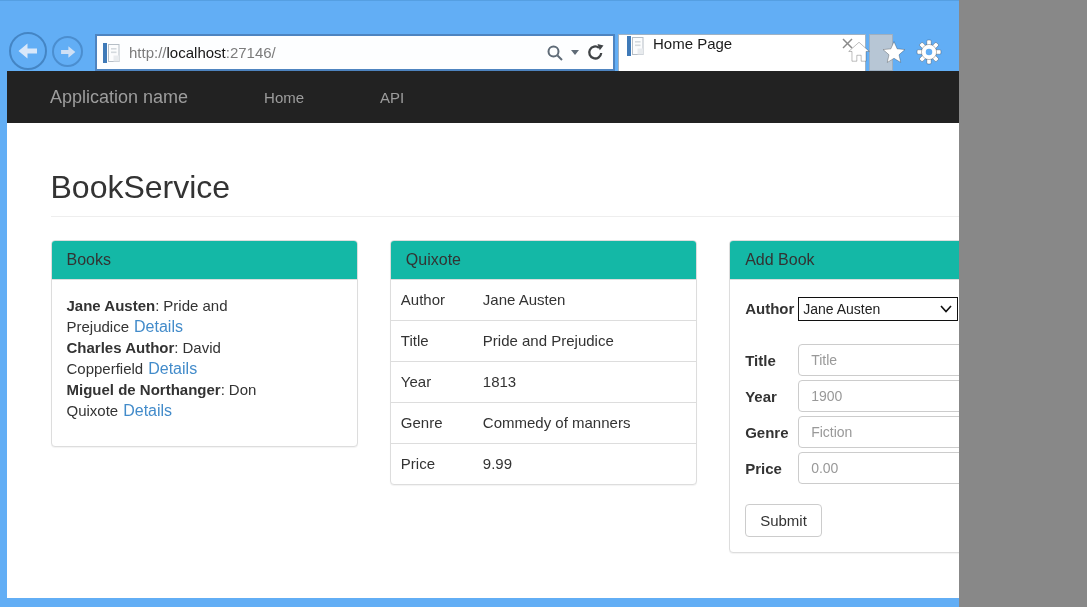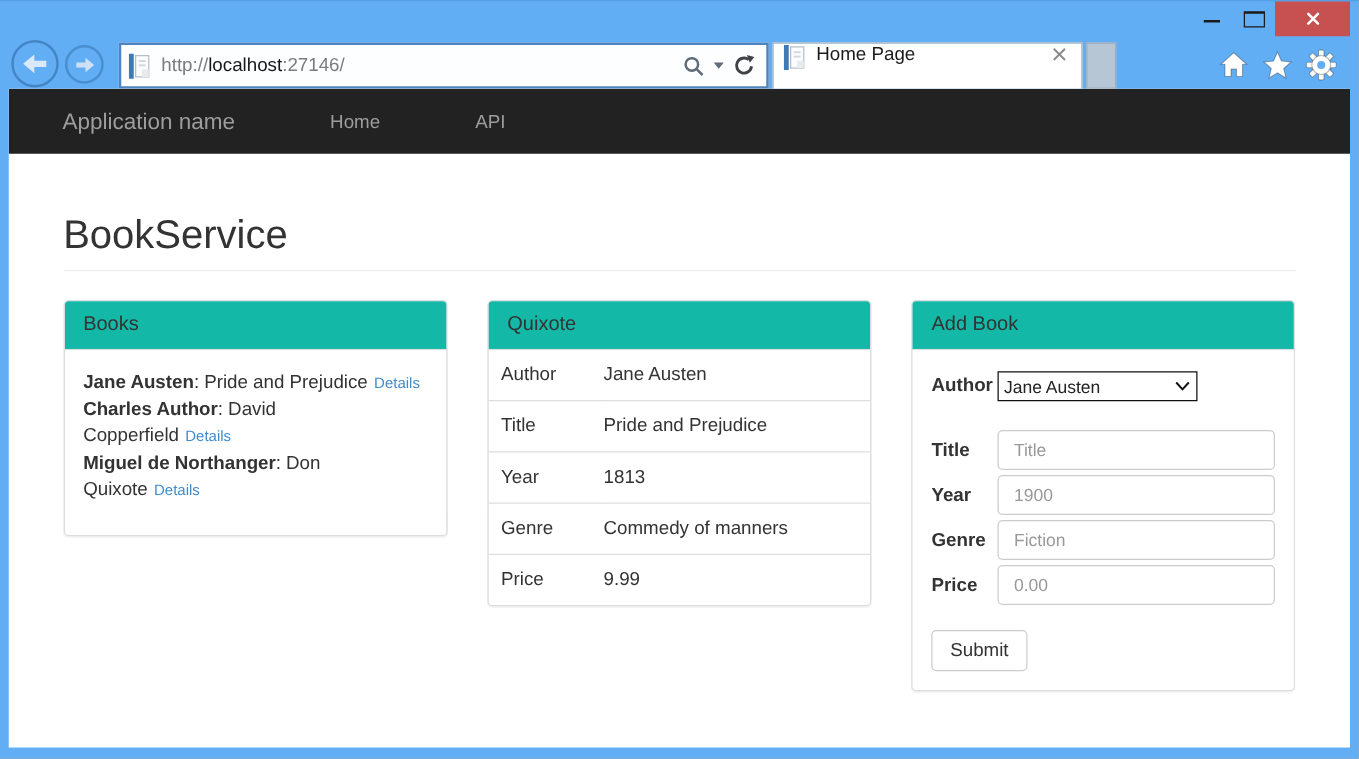--- a/index.html
+++ b/index.html
@@ -1,18 +1,18 @@
 <!DOCTYPE html>
 <html><head>
 <meta charset="utf-8">
 <style>
   * { margin:0; padding:0; box-sizing:border-box; }
   body { font-family:"Liberation Sans", sans-serif; background:#888; }
   .window {
-    position:relative; width:1087px; height:607px;
+    position:relative; width:959px; height:607px;
     background:#62aef5; border-top:1px solid #559fe2;
     overflow:hidden;
   }
 
   
   .win-min { position:absolute; left:955px; top:0; width:30px; height:28px; cursor:default; }
   .win-min .bar { position:absolute; left:8px; top:15px; width:13px; height:2px; background:#1b1b1b; }
   .win-max { position:absolute; left:988px; top:0; width:30px; height:28px; }
   .win-max .box { position:absolute; left:7px; top:8px; width:17px; height:13px; border:1px solid #1b1b1b; border-top-width:2px; }
   .win-close { position:absolute; left:1020px; top:0; width:60px; height:28px; background:#c75050; }
@@ -60,21 +60,21 @@
 
   .row { display:flex; gap:32px; align-items:flex-start; }
   .panel { flex:1; border:1px solid #ddd; border-radius:4px; background:#fff; box-shadow:0 1px 1px rgba(0,0,0,0.05); }
   .panel-heading { background:#14b8a6; border-bottom:1px solid #ddd; padding:10px 15px; font-size:16px; color:#333; border-radius:3px 3px 0 0; }
   .panel-body { padding:15px; }
 
   
   .book-list { font-size:15px; line-height:21px; color:#333; margin-bottom:10px; }
   .book-author { font-weight:bold; }
   .book-sep { margin-right:4px; }
-  .details-link { color:#428bca; font-size:12px; text-decoration:none; margin-left:5px; white-space:nowrap; }
+  .details-link { color:#428bca; font-size:16px; text-decoration:none; margin-left:5px; white-space:nowrap; }
 
   
   .detail-table { width:100%; border-collapse:collapse; font-size:15px; color:#333; }
   .detail-table td { padding:10px 10px 10px 0; line-height:20px; border-bottom:1px solid #ddd; }
   .detail-table td.lbl { width:92px; padding-left:10px; }
   .detail-table tr:last-child td { border-bottom:none; }
 
   
   .author-row { display:flex; align-items:flex-end; margin-top:2px; margin-bottom:23px; }
   .form-label { width:53px; font-weight:bold; font-size:15px; color:#333; }

